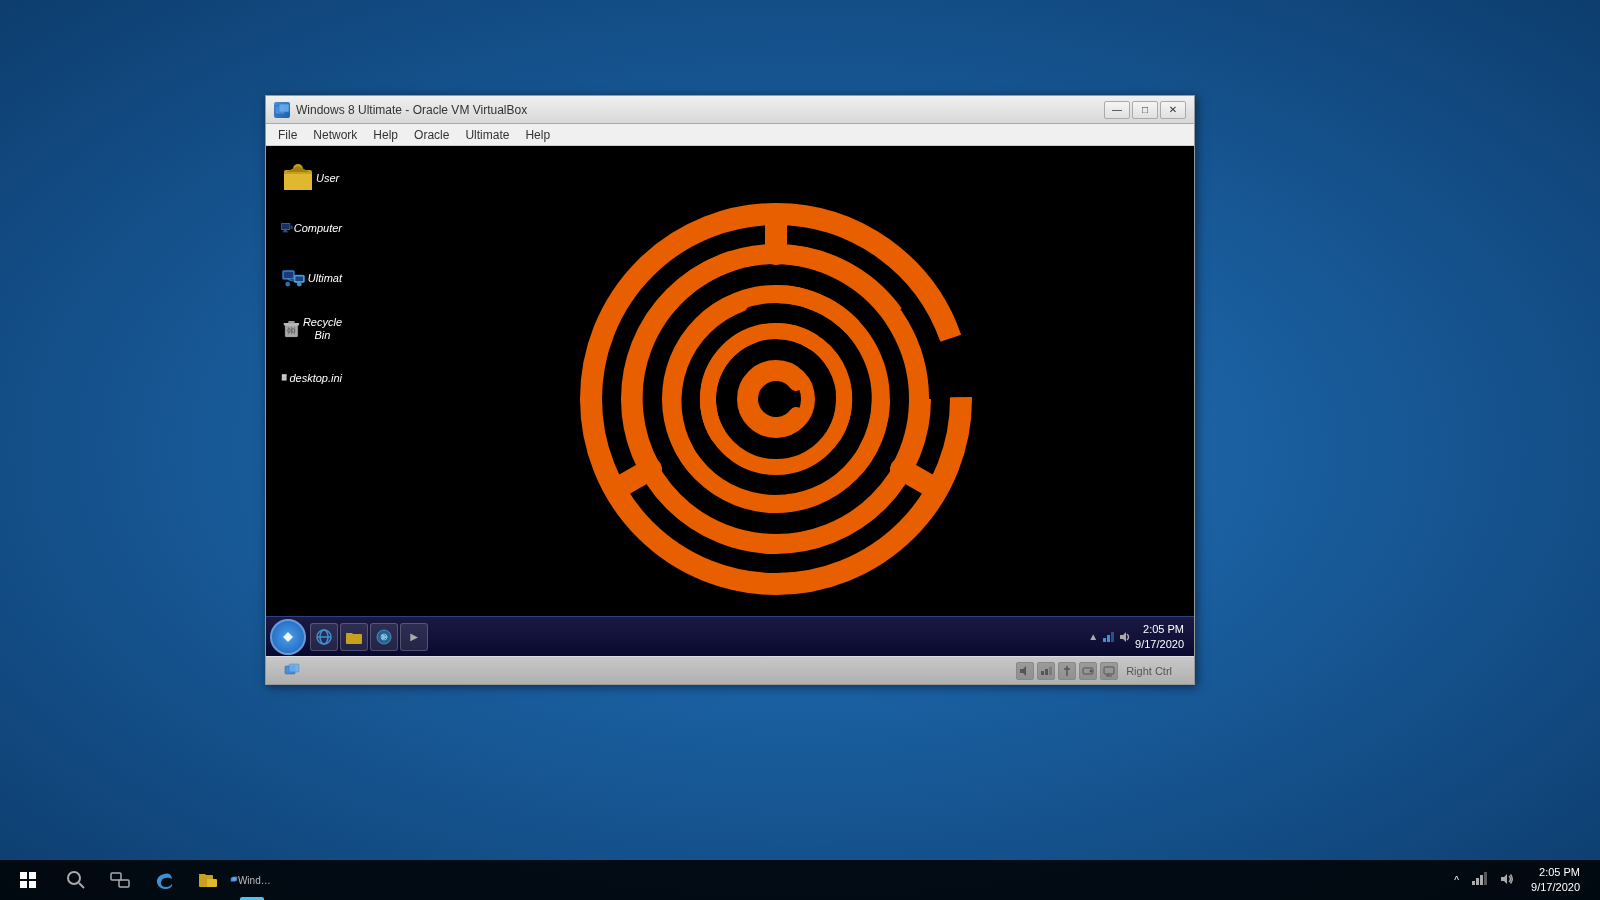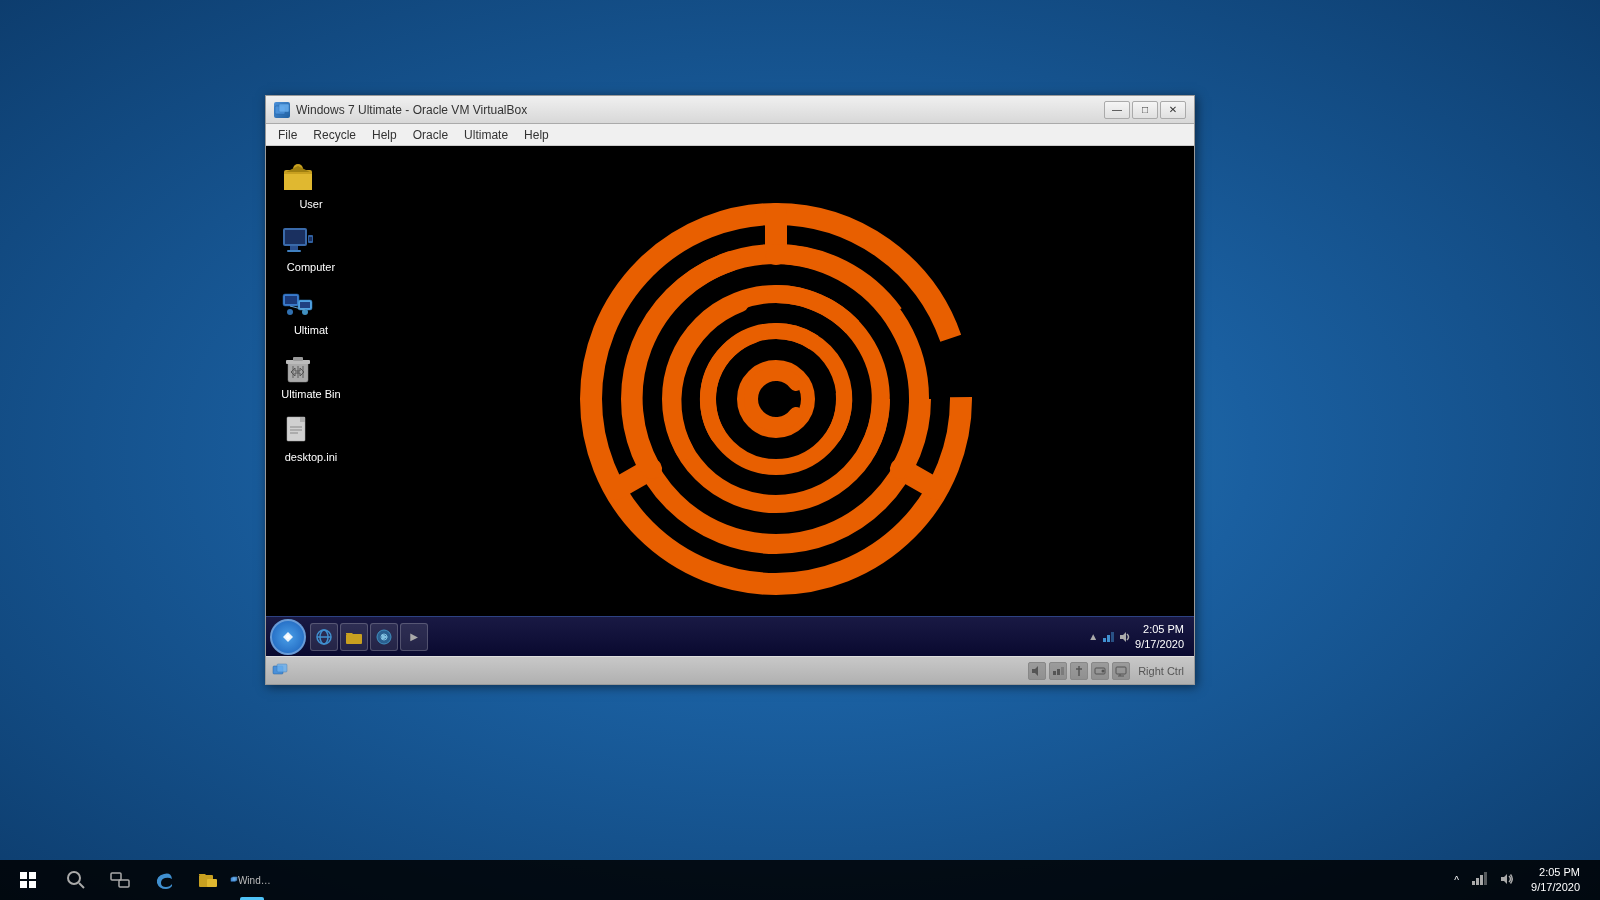--- a/index.html
+++ b/index.html
@@ -125,25 +125,27 @@
       position: absolute;
       top: 10px;
       left: 10px;
       display: flex;
       flex-direction: column;
       gap: 4px;
     }
 
     .desktop-icon {
       display: flex;
-      flex-direction: column;
+      flex-direction: row;
+      align-items: center;
       width: 70px;
       padding: 4px;
       cursor: pointer;
       border-radius: 2px;
+      font-style: italic;
     }
 
     .desktop-icon-img {
       width: 36px;
       height: 36px;
       margin-bottom: 2px;
     }
 
     .desktop-icon-label {
       font-size: 11px;
@@ -153,21 +155,21 @@
       line-height: 1.2;
     }
 
     
     .vbox-taskbar {
       height: 28px;
       background: linear-gradient(to bottom, #c8c8c8, #b0b0b0);
       border-top: 1px solid #ddd;
       display: flex;
       align-items: center;
-      padding: 0 6px;
+      padding: 0 18px;
       gap: 4px;
       flex-shrink: 0;
     }
 
     
     .win7-taskbar {
       position: absolute;
       bottom: 0;
       left: 0;
       right: 0;
@@ -345,31 +347,31 @@
 
   <div class="vbox-window">
 
     <div class="vbox-titlebar">
       <div class="vbox-titlebar-icon">
         <svg width="16" height="16" viewBox="0 0 16 16">
           <rect x="1" y="4" width="10" height="8" rx="1" fill="#4a90d9" stroke="#2060a0" stroke-width="0.5"></rect>
           <rect x="5" y="2" width="10" height="8" rx="1" fill="#6ab0f0" stroke="#3070b0" stroke-width="0.5" opacity="0.8"></rect>
         </svg>
       </div>
-      <span class="vbox-titlebar-text">Windows 7 Ultimate  - Oracle VM VirtualBox</span>
+      <span class="vbox-titlebar-text">Windows 8 Ultimate  - Oracle VM VirtualBox</span>
       <div class="vbox-titlebar-buttons">
         <div class="vbox-btn">—</div>
         <div class="vbox-btn">□</div>
         <div class="vbox-btn close">✕</div>
       </div>
     </div>
 
     <div class="vbox-menubar">
       <span class="vbox-menu-item">File</span>
-      <span class="vbox-menu-item">Recycle</span>
+      <span class="vbox-menu-item">Network</span>
       <span class="vbox-menu-item">Help</span>
       <span class="vbox-menu-item">Oracle</span>
       <span class="vbox-menu-item">Ultimate</span>
       <span class="vbox-menu-item">Help</span>
     </div>
 
     <div class="vm-screen">
       <div class="win7-desktop">
 
         <div class="desktop-icons">
@@ -413,21 +415,21 @@
             <svg class="desktop-icon-img" viewBox="0 0 36 36">
               <rect x="8" y="12" width="20" height="20" rx="2" fill="#aaa" stroke="#888" stroke-width="0.5"></rect>
               <rect x="6" y="10" width="24" height="4" rx="1" fill="#bbb"></rect>
               <rect x="13" y="7" width="10" height="4" rx="1" fill="#999"></rect>
               <line x1="13" y1="16" x2="13" y2="28" stroke="#777" stroke-width="1.5"></line>
               <line x1="18" y1="16" x2="18" y2="28" stroke="#777" stroke-width="1.5"></line>
               <line x1="23" y1="16" x2="23" y2="28" stroke="#777" stroke-width="1.5"></line>
 
               <path d="M11 22 L15 18 L15 21 L20 21 L20 18 L24 22 L20 26 L20 23 L15 23 L15 26 Z" fill="none" stroke="#555" stroke-width="1"></path>
             </svg>
-            <span class="desktop-icon-label">Ultimate Bin</span>
+            <span class="desktop-icon-label">Recycle Bin</span>
           </div>
 
           <div class="desktop-icon">
             <svg class="desktop-icon-img" viewBox="0 0 36 36">
               <rect x="7" y="4" width="18" height="24" rx="1" fill="#d0d0d0" stroke="#aaa" stroke-width="0.5"></rect>
               <path d="M20 4 L25 9 L20 9 Z" fill="#bbb"></path>
               <rect x="20" y="4" width="5" height="5" rx="0" fill="#b0b0b0"></rect>
               <line x1="10" y1="14" x2="22" y2="14" stroke="#888" stroke-width="1"></line>
               <line x1="10" y1="17" x2="22" y2="17" stroke="#888" stroke-width="1"></line>
               <line x1="10" y1="20" x2="18" y2="20" stroke="#888" stroke-width="1"></line>

